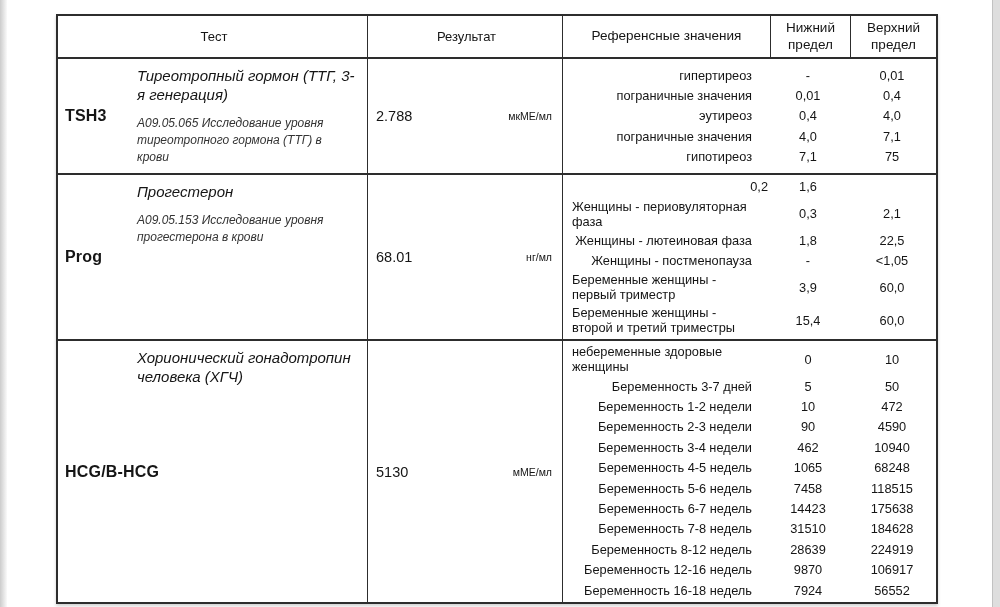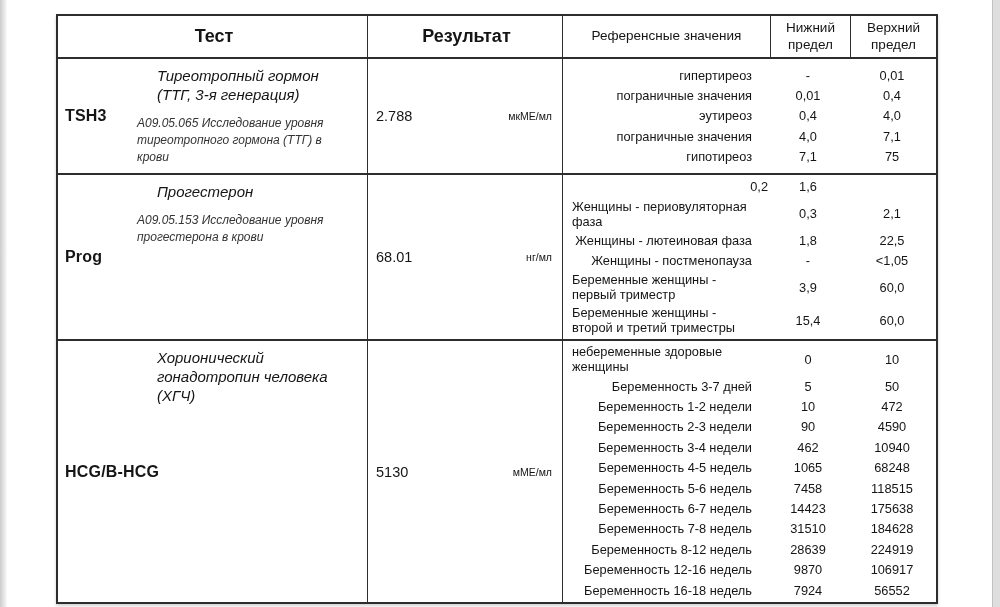--- a/index.html
+++ b/index.html
@@ -32,39 +32,38 @@
     border-bottom: 2px solid #2d2d2d;
   }
   .th {
     min-height: 41px;
     display: flex; align-items: center; justify-content: center;
     text-align: center;
     padding: 2px 3px;
     border-right: 1.5px solid #2d2d2d;
   }
   .th:last-child { border-right: none; }
-  .th-main { font-weight: bold; font-size: 18px; padding-left: 6px; }
+  .th-main { font-weight: normal; font-size: 13px; padding-left: 6px; }
   .th-sub  { font-size: 13.5px; line-height: 1.2; }
   
   .test-row {
     display: grid;
     grid-template-columns: 310px 195px 1fr;
     border-bottom: 2px solid #2d2d2d;
   }
   .test-row:last-child { border-bottom: none; }
   .test-cell {
     position: relative;
     border-right: 1.5px solid #2d2d2d;
     padding: 7px 10px 7px 79px;
   }
   .test-name {
     font-style: italic;
     font-size: 15px;
     line-height: 1.28;
-    margin-left: 20px;
   }
   .test-desc {
     font-style: italic;
     font-size: 12px;
     line-height: 1.4;
     margin-top: 11px;
     max-width: 212px;
     color: #333333;
   }
   .test-code {

